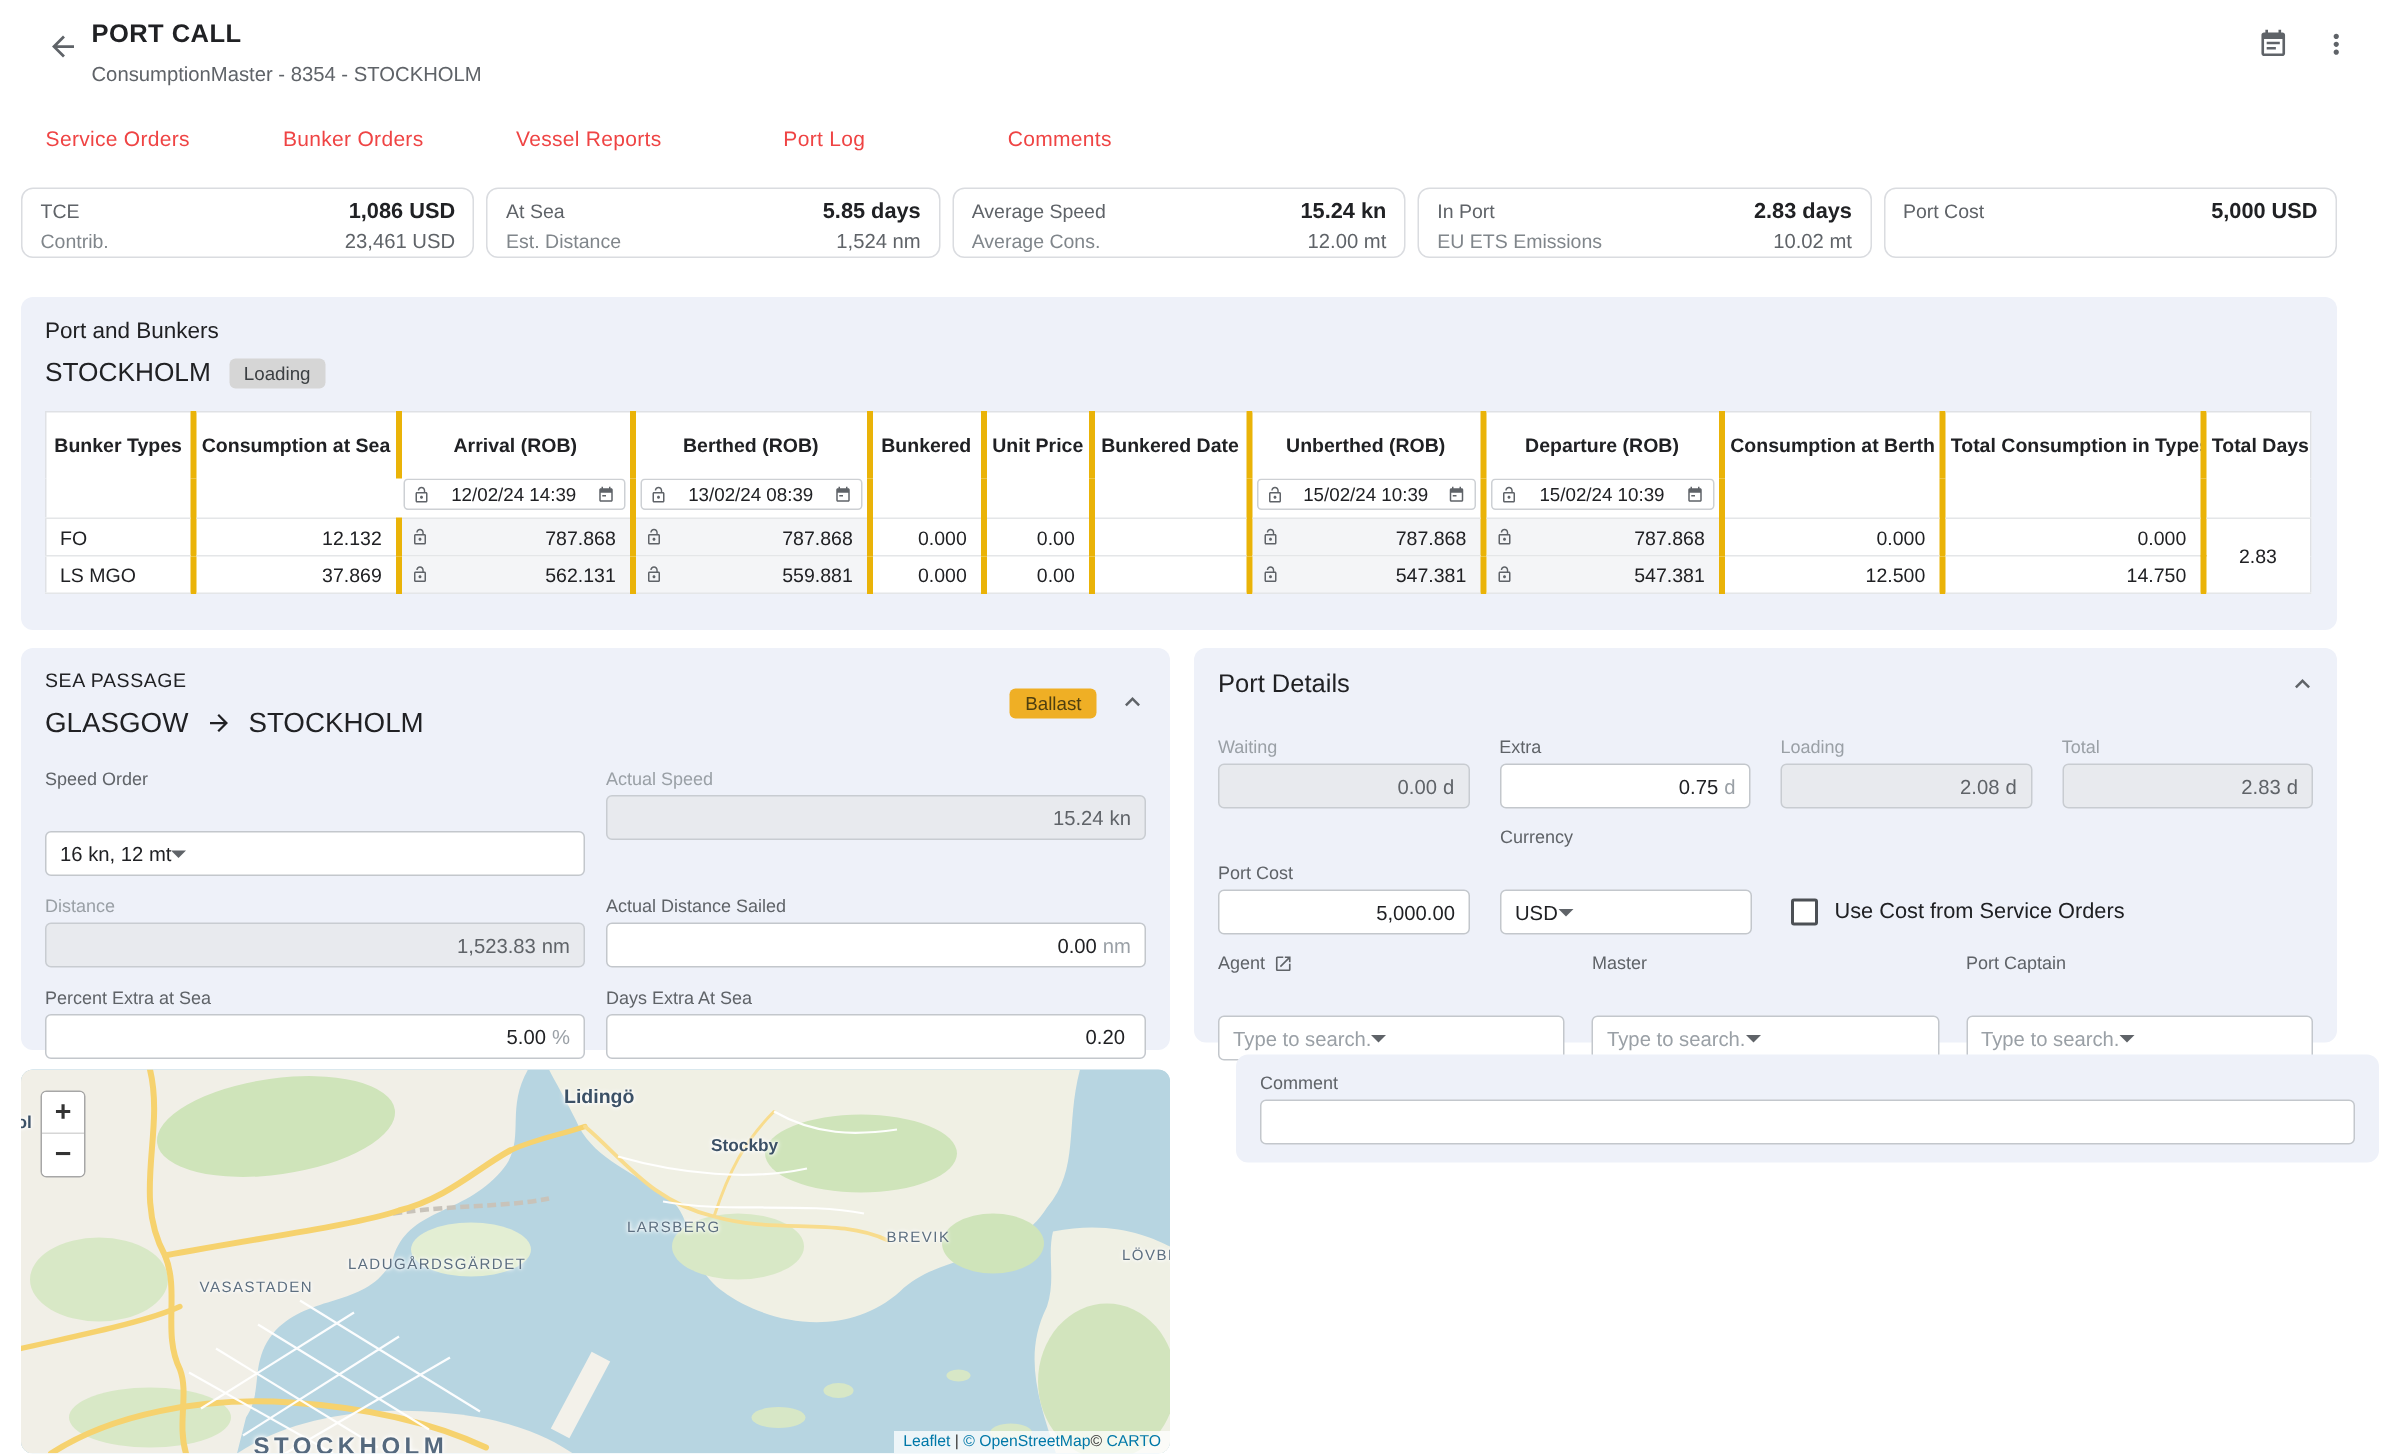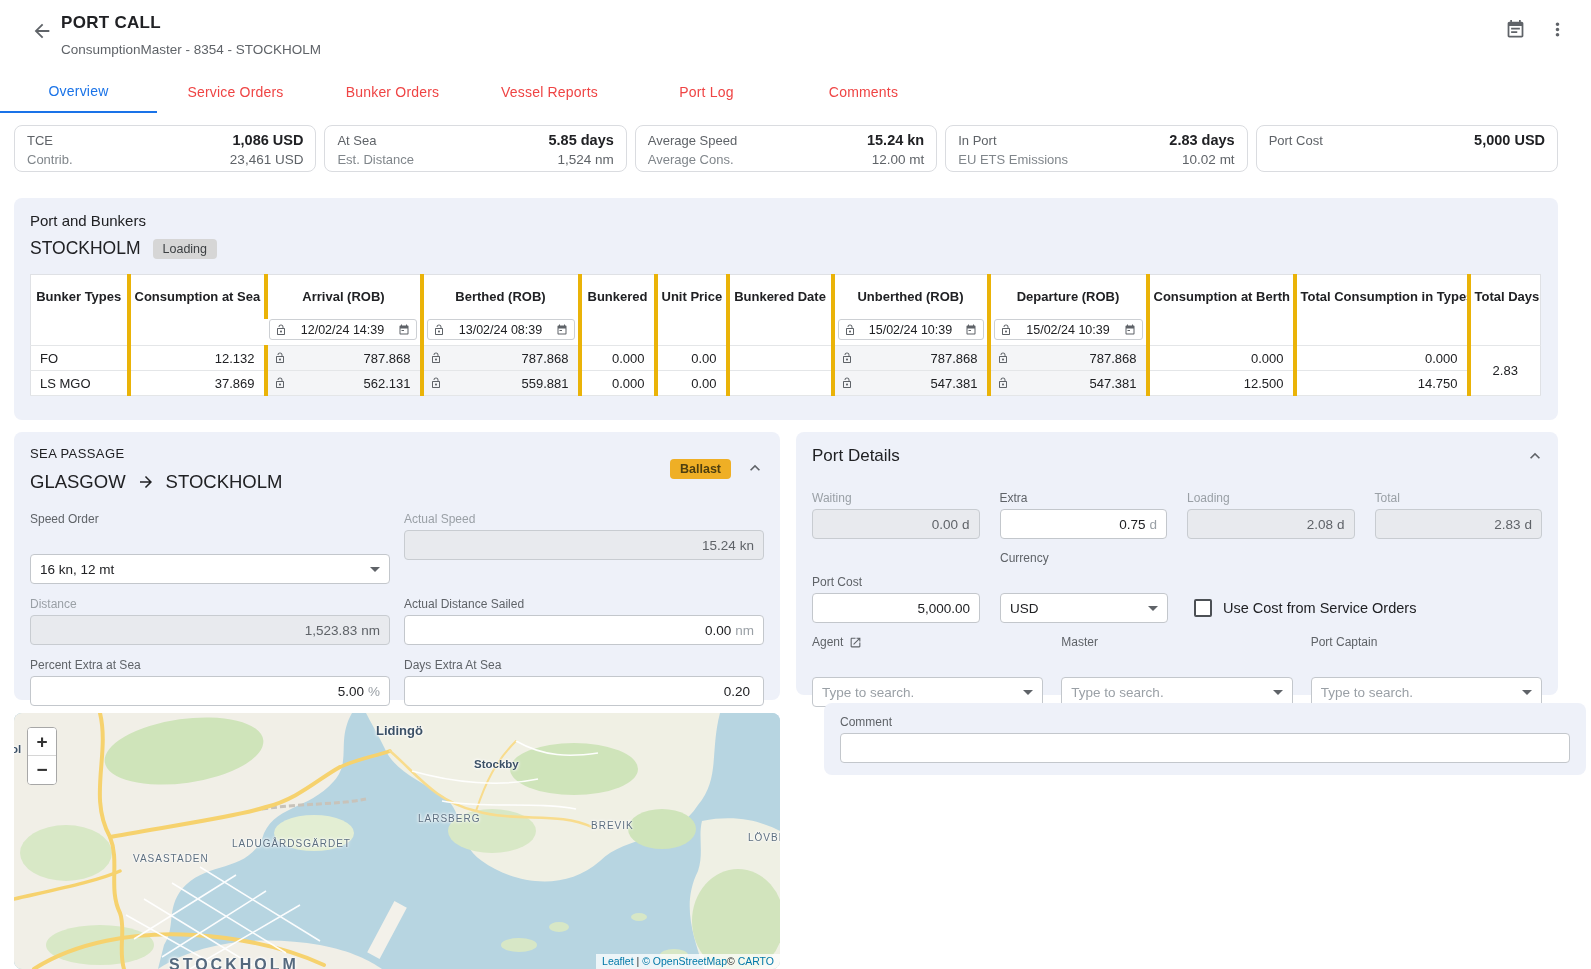--- a/index.html
+++ b/index.html
@@ -33,21 +33,21 @@
   
   .card { background:#eef1f9; border-radius:8px; position:absolute; }
   .section-title-sm { font-size:15px; color:#202124; }
 
   
   .bunkers { left:14px; top:198px; width:1544px; height:222px; padding:14px 16px; }
   .port-row { margin-top:9px; display:flex; align-items:center; gap:12px; }
   .port-name { font-size:17.5px; color:#202124; }
   .badge { border-radius:4px; font-size:12.5px; padding:3px 10px; }
   .badge.grey { background:#d6d6d6; color:#3c4043; }
-  .badge.amber { background:#efaf25; color:#4e3f10; font-weight:700; }
+  .badge.amber { background:#efaf25; color:#4e3f10; font-weight:400; }
 
   table.bunker-table { margin-top:15px; width:1510px; table-layout:fixed; border-collapse:collapse; background:#fff; border:1px solid #dfe1e5; }
   .bunker-table th, .bunker-table td { border-left:4px solid #eab308; overflow:hidden; white-space:nowrap; }
   .bunker-table th:first-child, .bunker-table td:first-child { border-left:none; }
   .bunker-table th { height:44px; font-size:13px; font-weight:700; color:#202124; text-align:center; vertical-align:middle; padding:0 4px; }
   .bunker-table th.sp { padding-bottom:27px; height:71px; }
   tr.dates td { height:27px; padding:0 3px 5px; vertical-align:bottom; border-bottom:1px solid #e4e6e8; }
   .datebox { display:flex; align-items:center; justify-content:space-between; gap:3px; height:21px; border:1px solid #cdd0d4; border-radius:3px; background:#fff; padding:0 5px; font-size:12.5px; color:#202124; cursor:pointer; }
   tr.data td { height:25px; font-size:13px; color:#202124; text-align:right; padding:0 9px; border-top:1px solid #e4e6e8; border-bottom:1px solid #e4e6e8; }
   tr.data td.type { text-align:left; }
@@ -64,21 +64,21 @@
   .chev-btn { border:none; background:transparent; cursor:pointer; color:#5f6368; width:22px; height:22px; }
 
   .form-grid { margin-top:19px; display:grid; grid-template-columns:1fr 1fr; column-gap:14px; row-gap:13px; }
   .field label { display:block; font-size:12px; color:#5f6368; margin-bottom:4px; }
   .field.disabled label { color:#9aa0a6; }
   .input { height:30px; border:1px solid #c3c7cc; border-radius:4px; background:#fff; display:flex; align-items:center; padding:0 9px; font-size:13.5px; color:#202124; }
   .field.disabled .input { background:#e8eaee; border-color:#c8ccd1; color:#5f6368; }
   .input.num { justify-content:flex-end; gap:4px; }
   .input .unit { color:#9aa0a6; }
   .field.disabled .input .unit, .field.disabled .input .val { color:#5f6368; }
-  .input.select { justify-content:space-between; cursor:pointer;margin-top:28px; }
+  .input.select { cursor:pointer;margin-top:28px; }
   .dd { width:0; height:0; border-left:5px solid transparent; border-right:5px solid transparent; border-top:5px solid #5f6368; }
   .placeholder { color:#9aa0a6; }
 
   
   .map-card { position:absolute; left:14px; top:713px; width:766px; height:256px; border-radius:8px; overflow:hidden; background:#b7d5e1; }
   .map-svg { position:absolute; left:0; top:0; }
   .map-label { position:absolute; color:#3c5166; font-weight:700; text-shadow:0 0 2px #fff,0 0 3px #fff,0 0 4px #fff; white-space:nowrap; }
   .ml-town { font-size:13px; }
   .ml-town2 { font-size:11.5px; }
   .ml-area { font-size:10px; font-weight:400; letter-spacing:1px; color:#5d6f80; }
@@ -128,21 +128,20 @@
       </button>
       <button class="icon-btn">
         <svg width="21" height="21" viewBox="0 0 24 24" fill="currentColor">
             <path d="M12 8c1.1 0 2-.9 2-2s-.9-2-2-2-2 .9-2 2 .9 2 2 2zm0 2c-1.1 0-2 .9-2 2s.9 2 2 2 2-.9 2-2-.9-2-2-2zm0 6c-1.1 0-2 .9-2 2s.9 2 2 2 2-.9 2-2-.9-2-2-2z"></path>
           </svg>
       </button>
     </div>
   </header>
 
   <nav class="tabs">
-    <div class="tab active">Overview</div>
     <div class="tab">Service Orders</div>
     <div class="tab">Bunker Orders</div>
     <div class="tab">Vessel Reports</div>
     <div class="tab">Port Log</div>
     <div class="tab">Comments</div>
   </nav>
 
   <section class="stats">
     <div class="stat-card">
       <div class="stat-row">

